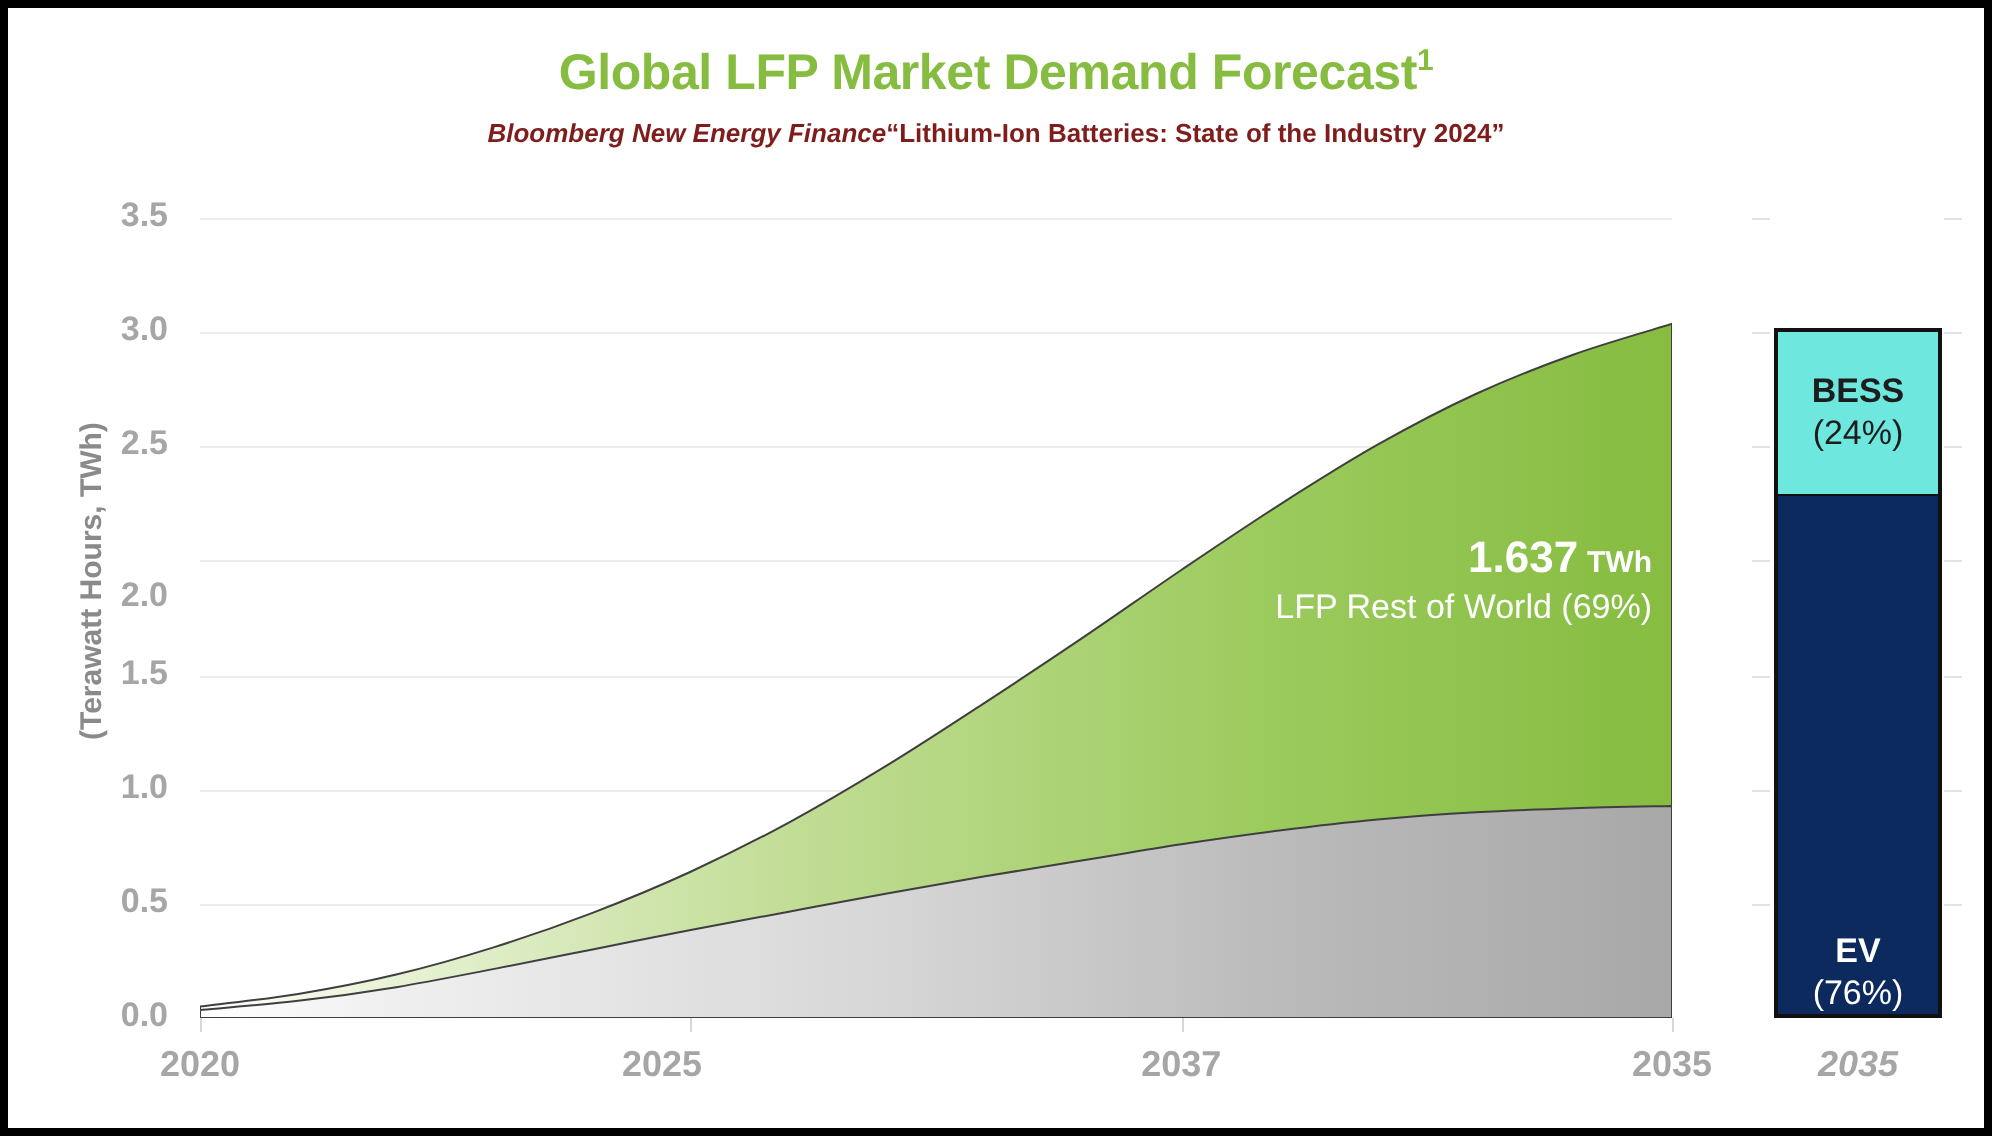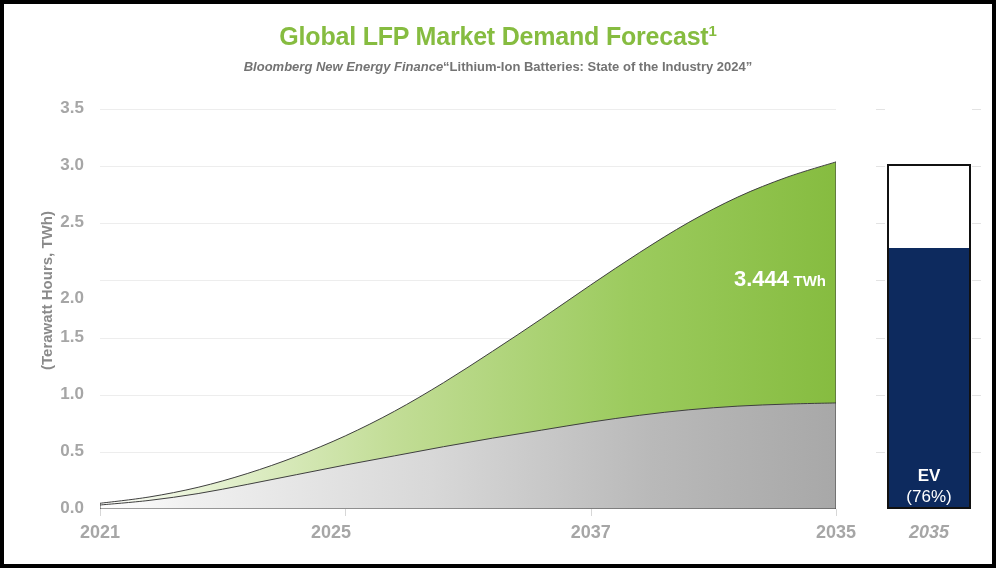--- a/index.html
+++ b/index.html
@@ -32,21 +32,21 @@
     font-size: 15px;
     vertical-align: super;
     font-weight: bold;
   }
   #subtitle {
     position: absolute;
     left: 0; top: 55px; width: 988px;
     text-align: center;
     font-size: 13px;
     font-weight: bold;
-    color: #737373;
+    color: #7f1d1d;
     white-space: nowrap;
   }
   #subtitle .src { font-style: italic; }
   #subtitle .quote { font-style: normal; }
 
   
   #ylabel {
     position: absolute;
     left: -168px; top: 278px;
     width: 420px;
@@ -212,28 +212,29 @@
           <stop offset="45%" stop-color="#d8d8d8"></stop>
           <stop offset="75%" stop-color="#b9b9b9"></stop>
           <stop offset="100%" stop-color="#a8a8a8"></stop>
         </linearGradient>
       </defs>
       <path id="area-green" fill="url(#gradGreen)" stroke="#3f3f3f" stroke-width="1" d="M0.00,394.29 C8.18,393.24 32.71,390.67 49.07,388.00 C65.42,385.33 81.78,382.19 98.13,378.29 C114.49,374.38 130.84,369.71 147.20,364.57 C163.56,359.43 179.91,353.71 196.27,347.43 C212.62,341.14 228.98,334.38 245.33,326.86 C261.69,319.33 278.04,311.14 294.40,302.29 C310.76,293.43 327.11,283.71 343.47,273.71 C359.82,263.71 376.18,252.95 392.53,242.29 C408.89,231.62 425.24,220.76 441.60,209.71 C457.96,198.67 474.31,187.05 490.67,176.00 C507.02,164.95 523.38,153.87 539.73,143.43 C556.09,132.99 572.44,122.61 588.80,113.37 C605.16,104.13 621.51,95.52 637.87,88.00 C654.22,80.48 670.58,74.08 686.93,68.23 C703.29,62.38 727.82,55.47 736.00,52.91 L736.00,400 L0.00,400 Z"></path>
       <path id="area-gray" fill="url(#gradGray)" stroke="#3f3f3f" stroke-width="1" d="M0.00,396.00 C8.18,395.24 32.71,393.33 49.07,391.43 C65.42,389.52 81.78,387.24 98.13,384.57 C114.49,381.90 130.84,378.57 147.20,375.43 C163.56,372.29 179.91,368.95 196.27,365.71 C212.62,362.48 228.98,359.14 245.33,356.00 C261.69,352.86 278.04,349.90 294.40,346.86 C310.76,343.81 327.11,340.67 343.47,337.71 C359.82,334.76 376.18,331.90 392.53,329.14 C408.89,326.38 425.24,323.81 441.60,321.14 C457.96,318.48 474.31,315.62 490.67,313.14 C507.02,310.67 523.38,308.34 539.73,306.29 C556.09,304.23 572.44,302.32 588.80,300.80 C605.16,299.28 621.51,298.10 637.87,297.14 C654.22,296.19 670.58,295.62 686.93,295.09 C703.29,294.55 727.82,294.13 736.00,293.94 L736.00,400 L0.00,400 Z"></path>
     </svg>
 
     <div class="series-label" style="right:10px; top:158px;">
-      <span class="val">3.444</span>
+      <span class="val">1.637</span>
       <span class="unit">TWh</span>
+      <span class="name">LFP Rest of World (69%)</span>
     </div>
 
   </div>
 
   <div id="xticks-layer">
-      <div class="xtick" style="left: 56px; width: 80px;">2021</div>
+      <div class="xtick" style="left: 56px; width: 80px;">2020</div>
       <div class="xtickmark" style="left: 96px;"></div>
       <div class="xtick" style="left: 287px; width: 80px;">2025</div>
       <div class="xtickmark" style="left: 341.333px;"></div>
       <div class="xtick" style="left: 546.667px; width: 80px;">2037</div>
       <div class="xtickmark" style="left: 586.667px;"></div>
       <div class="xtick" style="left: 792px; width: 80px;">2035</div>
       <div class="xtickmark" style="left: 832px;"></div>
     </div>
 
   <div id="bar-gridmarks">
@@ -247,20 +248,24 @@
       <div class="bar-gridmark" style="left: 968px; top: 276.429px;"></div>
       <div class="bar-gridmark" style="left: 872px; top: 219.286px;"></div>
       <div class="bar-gridmark" style="left: 968px; top: 219.286px;"></div>
       <div class="bar-gridmark" style="left: 872px; top: 162.143px;"></div>
       <div class="bar-gridmark" style="left: 968px; top: 162.143px;"></div>
       <div class="bar-gridmark" style="left: 872px; top: 105px;"></div>
       <div class="bar-gridmark" style="left: 968px; top: 105px;"></div>
     </div>
 
   <div id="barwrap">
+    <div class="barseg" id="seg-bess" style="height: 82px; background: rgb(110, 231, 223); color: rgb(29, 29, 29);">
+      <span class="seg-name">BESS</span>
+      <span class="seg-pct">(24%)</span>
+    </div>
     <div class="barseg" id="seg-ev" style="top: 82px; height: 259px; background: rgb(13, 42, 94); color: rgb(255, 255, 255);">
       <span class="seg-name">EV</span>
       <span class="seg-pct">(76%)</span>
     </div>
   </div>
 
   <div class="xtick italic" id="bar-xtick" style="left:883px; width:84px;">2035</div>
 
 </div>
 

